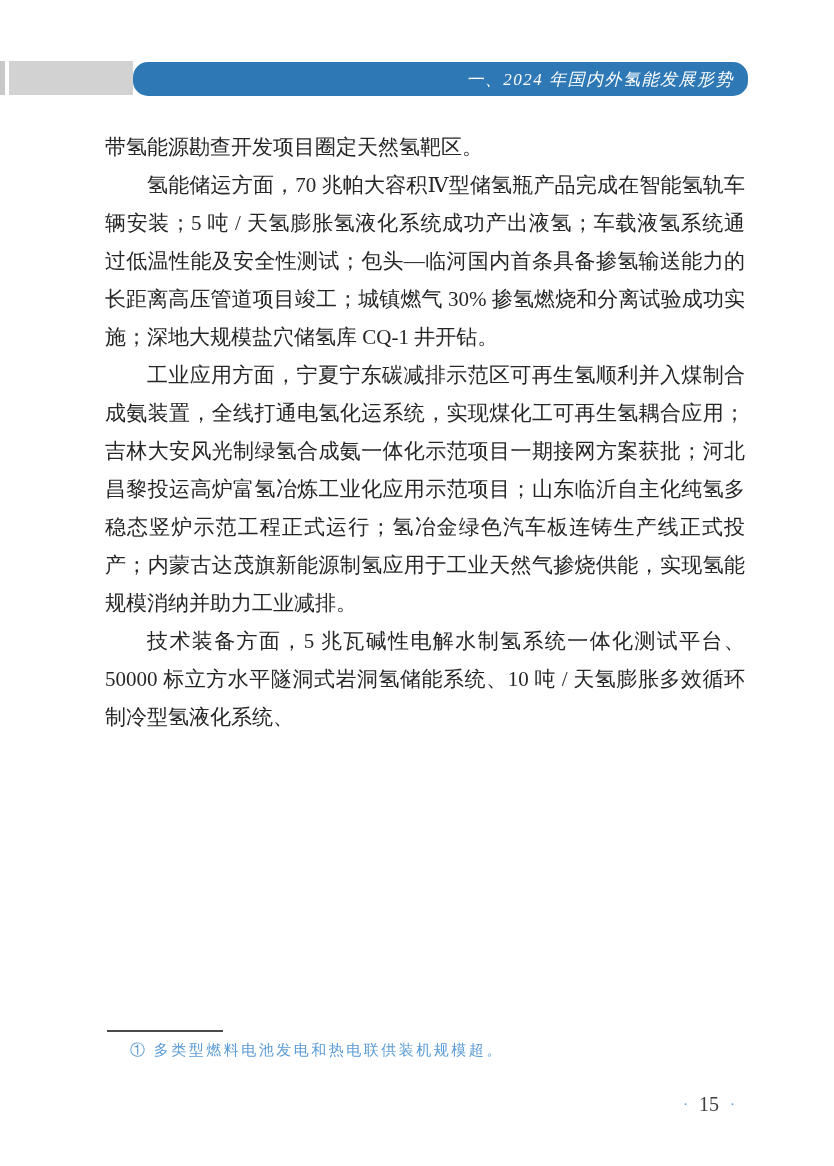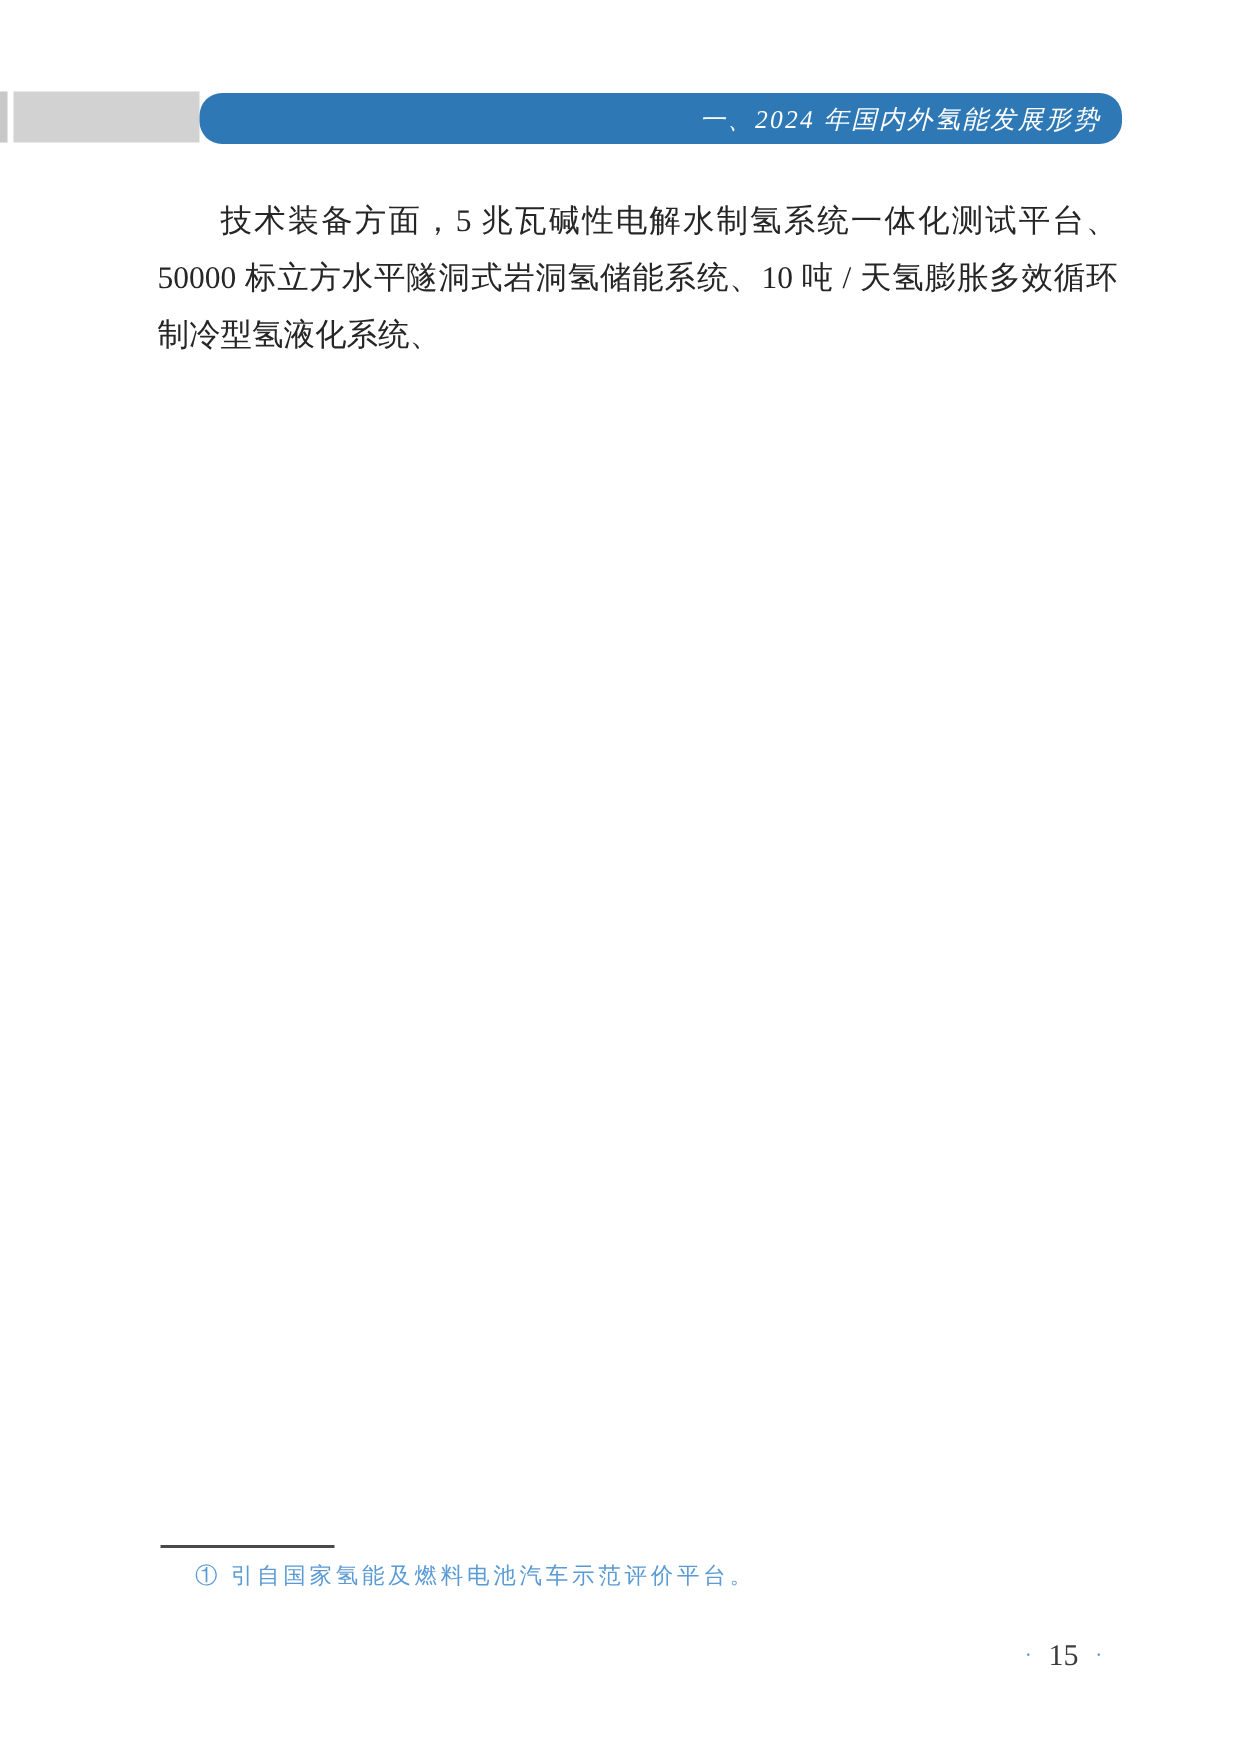--- a/index.html
+++ b/index.html
@@ -48,25 +48,28 @@
 
 <div class="page">
 
   <div class="header-strip"></div>
   <div class="header-tab"></div>
   <div class="header-bar">
     <span>一、2024 年国内外氢能发展形势</span>
   </div>
 
   <div class="body-text">
+    <p>带氢能源勘查开发项目圈定天然氢靶区。</p>
+    <p class="indent">氢能储运方面，70 兆帕大容积Ⅳ型储氢瓶产品完成在智能氢轨车辆安装；5 吨 / 天氢膨胀氢液化系统成功产出液氢；车载液氢系统通过低温性能及安全性测试；包头—临河国内首条具备掺氢输送能力的长距离高压管道项目竣工；城镇燃气 30% 掺氢燃烧和分离试验成功实施；深地大规模盐穴储氢库 CQ-1 井开钻。</p>
+    <p class="indent">工业应用方面，宁夏宁东碳减排示范区可再生氢顺利并入煤制合成氨装置，全线打通电氢化运系统，实现煤化工可再生氢耦合应用；吉林大安风光制绿氢合成氨一体化示范项目一期接网方案获批；河北昌黎投运高炉富氢冶炼工业化应用示范项目；山东临沂自主化纯氢多稳态竖炉示范工程正式运行；氢冶金绿色汽车板连铸生产线正式投产；内蒙古达茂旗新能源制氢应用于工业天然气掺烧供能，实现氢能规模消纳并助力工业减排。</p>
     <p class="indent">技术装备方面，5 兆瓦碱性电解水制氢系统一体化测试平台、50000 标立方水平隧洞式岩洞氢储能系统、10 吨 / 天氢膨胀多效循环制冷型氢液化系统、</p>
   </div>
 
   <div class="footnote-rule"></div>
-  <div class="footnote">① 引自国家氢能及燃料电池汽车示范评价平台。</div>
+  <div class="footnote">① 多类型燃料电池发电和热电联供装机规模超。</div>
 
   <div class="pageno">
     <span class="dot">·</span>
     <span>15</span>
     <span class="dot">·</span>
   </div>
 
 </div>
 
 </body></html>

